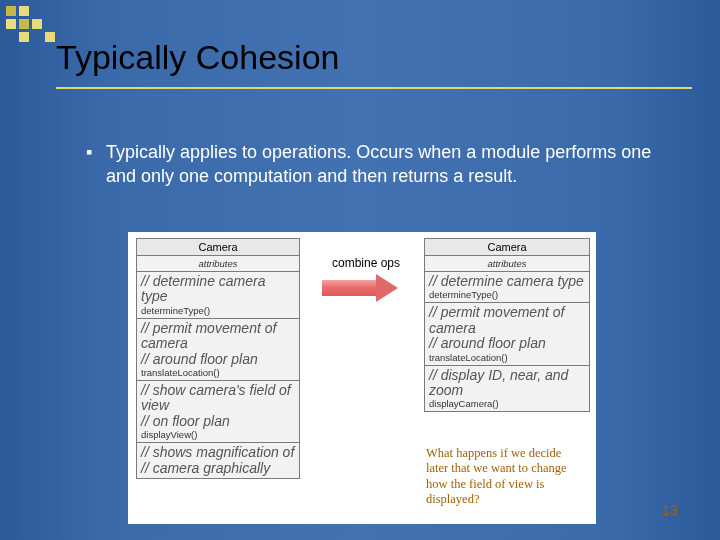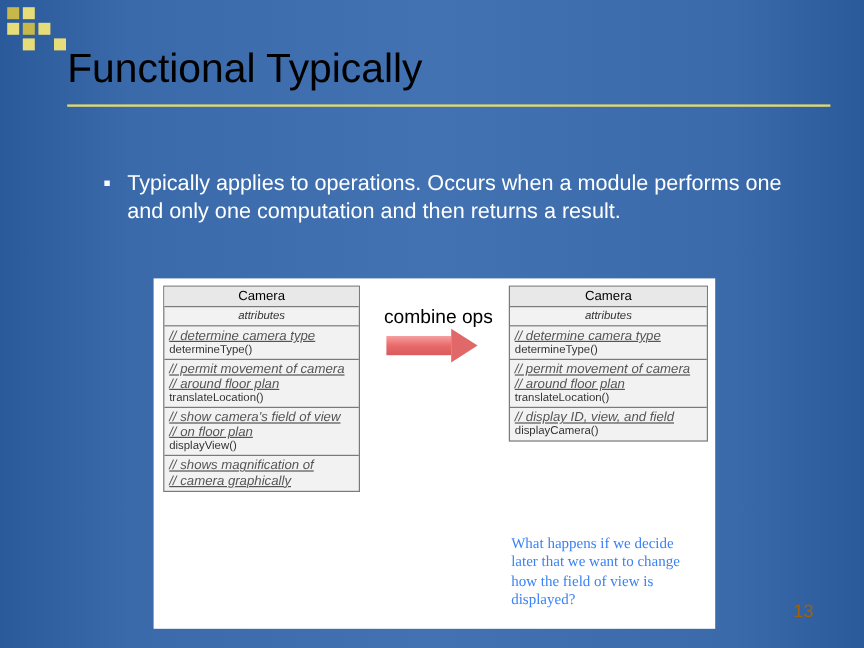--- a/index.html
+++ b/index.html
@@ -48,41 +48,41 @@
   }
   .col-left { width: 178px; padding: 6px 6px 6px 8px; }
   .col-mid { width: 114px; position: relative; }
   .col-right { width: 176px; padding: 6px 6px 6px 4px; display: flex; flex-direction: column; }
   .classbox { border: 1.5px solid #7a7a7a; background: #f2f2f2; }
   .classname { text-align: center; font-size: 11px; padding: 2px 0; border-bottom: 1px solid #7a7a7a; background: #e8e8e8; }
   .attrs { font-style: italic; font-size: 9.5px; color: #333; padding: 2px 4px; border-bottom: 1px solid #7a7a7a; text-align: center; }
   .ops { font-size: 9px; color: #333; }
   .op-group { border-bottom: 1px solid #7a7a7a; padding: 2px 4px; font-style: italic; }
   .op-group:last-child { border-bottom: none; }
-  .op-comment { color: #555; font-size: 11px; line-height: 1.1; text-decoration: underline; }
+  .op-comment { color: #555; font-size: 14px; line-height: 1.1; }
   .op-name { font-style: normal; font-size: 9.5px; }
-  .combine-label { position: absolute; top: 24px; left: 14px; font-size: 16px; color: #000; }
+  .combine-label { position: absolute; top: 24px; left: 26px; font-size: 12px; color: #000; }
   .arrow {
     position: absolute; top: 42px; left: 16px; width: 78px; height: 28px;
   }
   .arrow .shaft {
     position: absolute; top: 6px; left: 0; width: 54px; height: 16px;
     background: linear-gradient(180deg, #f6a0a0 0%, #e96a6a 50%, #d85a5a 100%);
   }
   .arrow .head {
     position: absolute; top: 0; left: 54px;
     width: 0; height: 0;
     border-top: 14px solid transparent;
     border-bottom: 14px solid transparent;
     border-left: 22px solid #e06868;
   }
   .question {
     margin-top: auto;
     font-family: "Times New Roman", Times, serif;
-    font-size: 12.5px; color: #3b82f6; line-height: 1.25;
+    font-size: 12.5px; color: #a16207; line-height: 1.25;
     padding: 6px 6px 10px 2px;
   }
   .pagenum {
     position: absolute; bottom: 22px; right: 42px;
     color: #a16207; font-size: 15px;
   }
 </style>
 </head>
 <body>
 
@@ -95,21 +95,21 @@
     <span class="sq-a"></span>
     <span class="sq-b"></span>
     <span></span>
   <span></span>
     <span class="sq-b"></span>
     <span></span>
     <span class="sq-b"></span>
 </div>
 
 <div class="title-block">
-  <div class="title">Functional Typically</div>
+  <div class="title">Typically Cohesion</div>
   <div class="rule"></div>
 </div>
 
 <div class="bullet-wrap">
   <div class="marker">▪</div>
   <div>Typically applies to operations. Occurs when a module performs one and only one computation and then returns a result.</div>
 </div>
 
 <div class="diagram">
   <div class="col-left">
@@ -151,21 +151,21 @@
       <div class="ops">
         <div class="op-group">
             <div class="op-comment">// determine camera type</div>
             <div class="op-name">determineType()</div>
           </div>
         <div class="op-group">
             <div class="op-comment">// permit movement of camera<br>// around floor plan</div>
             <div class="op-name">translateLocation()</div>
           </div>
         <div class="op-group">
-            <div class="op-comment">// display ID, view, and field</div>
+            <div class="op-comment">// display ID, near, and zoom</div>
             <div class="op-name">displayCamera()</div>
           </div>
       </div>
     </div>
     <div class="question">What happens if we decide later that we want to change how the field of view is displayed?</div>
   </div>
 </div>
 
 <div class="pagenum">13</div>
 

